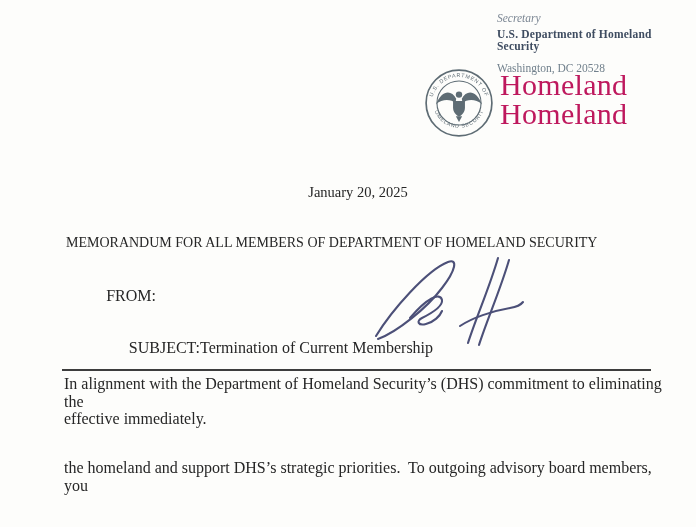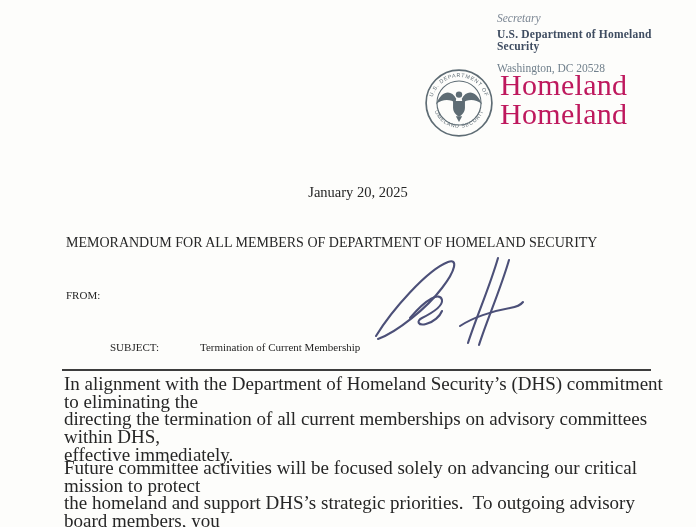--- a/index.html
+++ b/index.html
@@ -18,31 +18,31 @@
   .office-addr{color:#71808c;margin-top:10px;}
   
   .logo{position:absolute;left:424px;top:68px;display:flex;align-items:flex-start;}
   .seal{width:70px;height:70px;}
   .wordmark{margin-left:6px;margin-top:2px;font-size:30px;line-height:29px;color:#be185d;letter-spacing:.3px;}
   
   .date-line{position:absolute;left:0;top:184px;width:716px;text-align:center;font-size:14.5px;}
   
   .memo-to{position:absolute;left:66px;top:234px;width:600px;font-size:14px;line-height:17px;}
   
-  .kv-row{position:absolute;left:66px;font-size:11px;line-height:17px;display:flex;}
+  .kv-row{position:absolute;left:66px;font-size:16px;line-height:17px;display:flex;text-align:right;}
   .kv-row .kv-label{width:90px;flex:0 0 90px;}
   .row-from{top:287px;}
   .row-subject{top:339px;margin-left:44px;}
   
   .signature{position:absolute;left:372px;top:256px;width:180px;height:96px;}
   .signature path{stroke:#4c5078;stroke-width:2.1;fill:none;stroke-linecap:round;}
   
   .rule{position:absolute;left:62px;top:369px;width:589px;height:2px;background:#3d3d3d;}
   
-  .para{position:absolute;left:64px;width:600px;font-size:19px;line-height:17.7px;}
+  .para{position:absolute;left:64px;width:600px;font-size:16px;line-height:17.7px;}
   .para .line{white-space:pre-wrap;}
   .para-1{top:375px;}
   .para-2{top:459px;}
   .seal-arc-text{font-family:"Liberation Sans", sans-serif;font-size:7.6px;letter-spacing:1.1px;fill:#5e6c74;}
 </style>
 </head>
 <body>
 
 <div class="page">
 
@@ -100,22 +100,20 @@
 
   <div class="kv-row row-subject">
     <div class="kv-label">SUBJECT:</div>
     <div>Termination of Current Membership</div>
   </div>
 
   <div class="rule"></div>
 
   <div class="para para-1">
     <div class="line">In alignment with the Department of Homeland Security’s (DHS) commitment to eliminating the</div>
-    <div class="line">directing the termination of all current memberships on advisory committees within DHS,</div>
     <div class="line">effective immediately.</div>
   </div>
 
   <div class="para para-2">
-    <div class="line">Future committee activities will be focused solely on advancing our critical mission to protect</div>
     <div class="line">the homeland and support DHS’s strategic priorities.  To outgoing advisory board members, you</div>
   </div>
 
 </div>
 
 </body></html>

